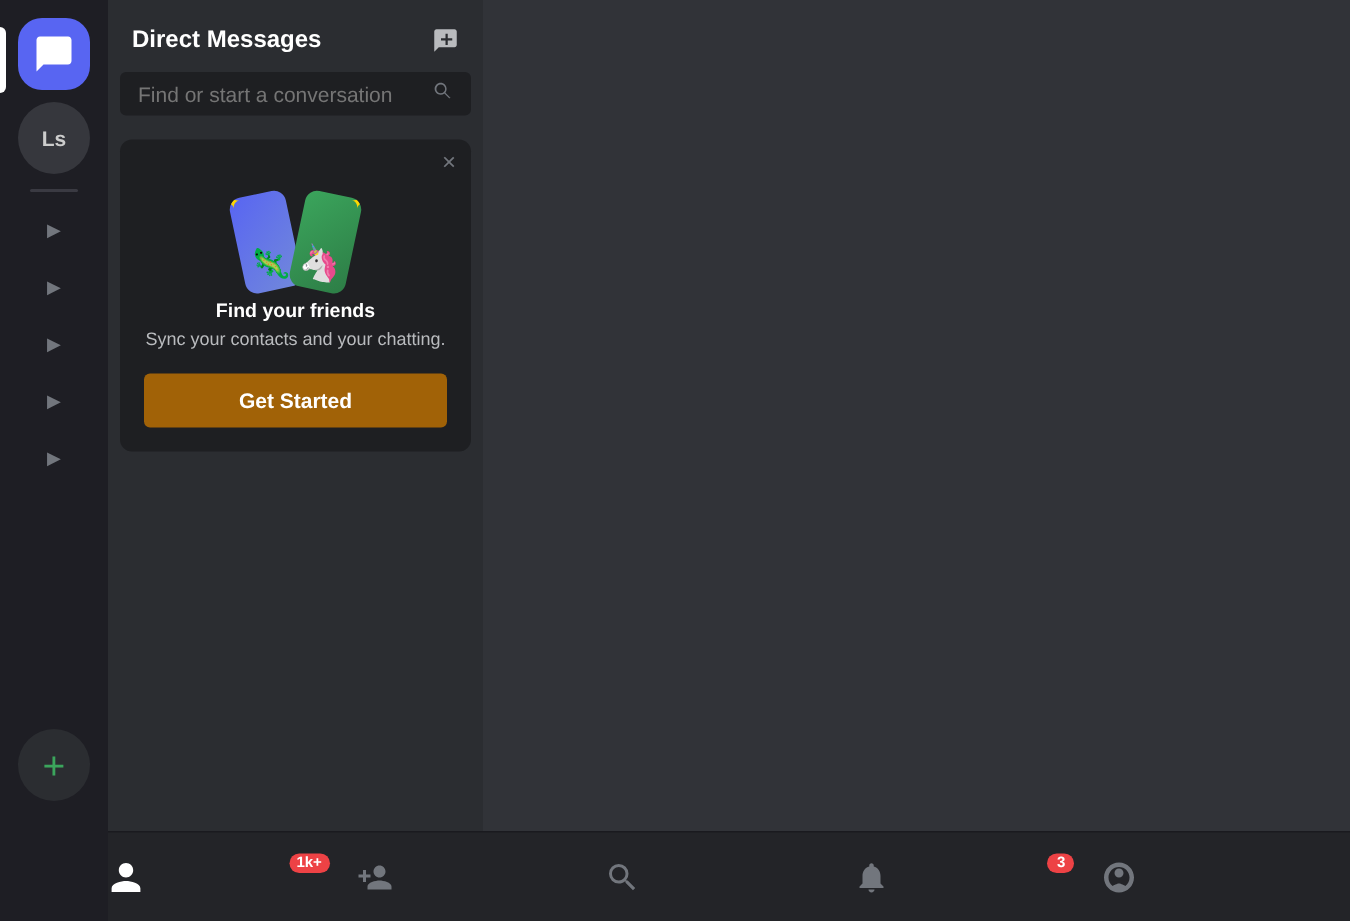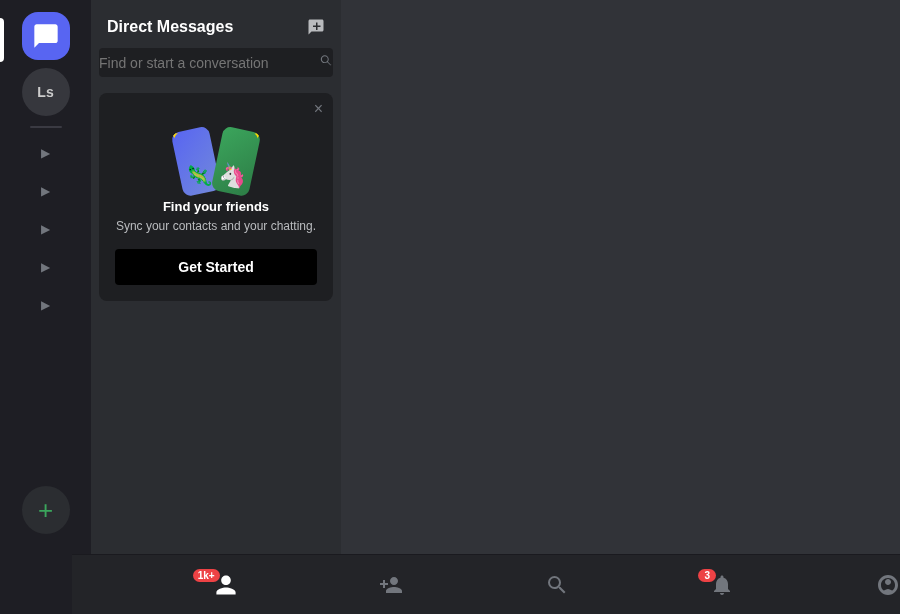--- a/index.html
+++ b/index.html
@@ -15,21 +15,21 @@
 
     .app-container {
       display: flex;
       width: 900px;
       height: 614px;
       position: relative;
     }
 
     
     .icon-rail {
-      width: 91px;
+      width: 72px;
       background: #1e1e24;
       display: flex;
       flex-direction: column;
       align-items: center;
       padding-top: 12px;
       gap: 8px;
       flex-shrink: 0;
     }
 
     .rail-active-indicator {
@@ -136,21 +136,21 @@
       cursor: pointer;
       font-size: 18px;
     }
 
     .dm-search-bar {
       margin: 0 8px 8px 8px;
       background: #1e1f22;
       border-radius: 4px;
       display: flex;
       align-items: center;
-      padding: 6px 0;
+      padding: 6px 12px;
       cursor: text;
     }
 
     .dm-search-input {
       background: transparent;
       border: none;
       outline: none;
       color: #72767d;
       font-size: 14px;
       flex: 1;
@@ -200,21 +200,21 @@
 
     .card-subtitle {
       font-size: 12px;
       color: #b9bbbe;
       margin-bottom: 14px;
       line-height: 1.4;
     }
 
     .card-cta-btn {
       width: 100%;
-      background: #000000;
+      background: #a16207;
       border: none;
       border-radius: 4px;
       color: #ffffff;
       font-size: 14px;
       font-weight: 600;
       padding: 10px 0;
       cursor: pointer;
     }
 
     
@@ -236,21 +236,21 @@
       display: flex;
       align-items: center;
       justify-content: space-around;
       border-top: 1px solid #1a1a1f;
       z-index: 10;
     }
 
     .bottom-nav-item {
       display: flex;
       flex-direction: column;
-      align-items: flex-end;
+      align-items: flex-start;
       justify-content: center;
       cursor: pointer;
       color: #72767d;
       font-size: 22px;
       position: relative;
       flex: 1;
     }
 
     .bottom-nav-item.active {
       color: #ffffff;

